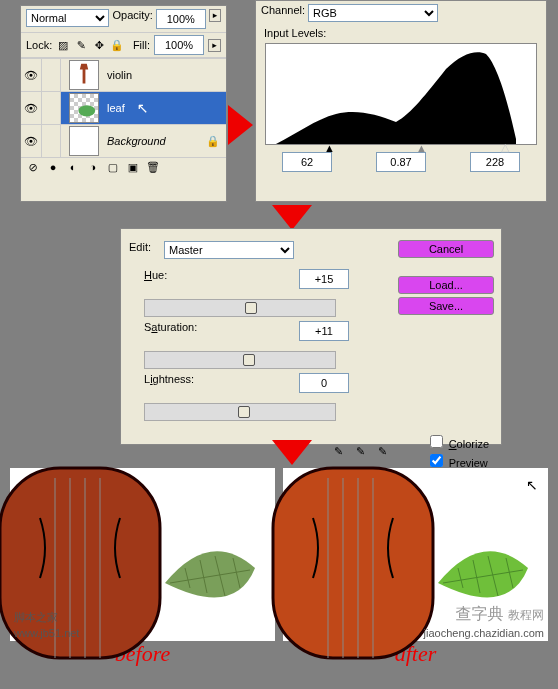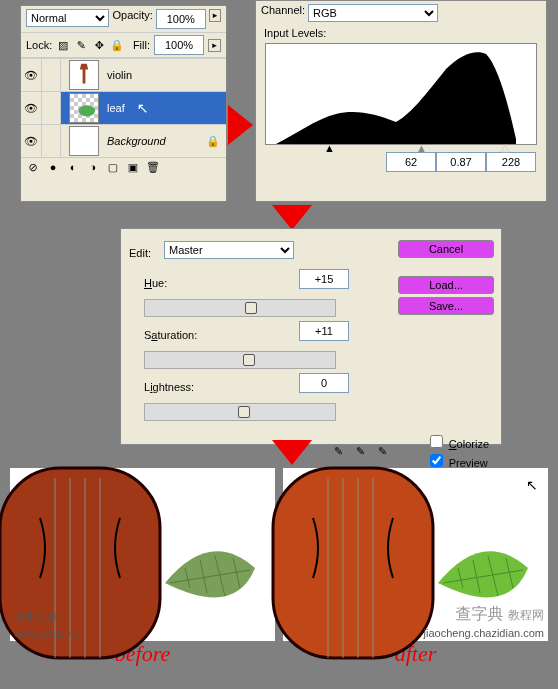--- a/index.html
+++ b/index.html
@@ -14,40 +14,40 @@
 .btn.ok{background:#fff;border:2px solid #2a5fce;font-weight:bold}
 .layer-row{display:flex;align-items:center;border-top:1px solid #ccc;height:32px}
 .eye{width:20px;text-align:center;border-right:1px solid #ccc;height:32px;line-height:32px}
 .thumb{width:28px;height:28px;border:1px solid #888;margin:0 8px;background:#fff;display:flex;align-items:center;justify-content:center}
 .checker{background-image:linear-gradient(45deg,#ccc 25%,transparent 25%,transparent 75%,#ccc 75%),linear-gradient(45deg,#ccc 25%,#fff 25%,#fff 75%,#ccc 75%);background-size:8px 8px;background-position:0 0,4px 4px}
 .layer-row.sel{background:#316ac5;color:#fff}
 .lock-row{border-top:1px solid #ccc;border-bottom:1px solid #ccc;padding:2px 5px;display:flex;align-items:center;gap:4px}
 .icon{display:inline-block;width:14px;text-align:center}
 .histo{background:#fff;border:1px solid #888;height:100px;width:270px;margin:2px auto;position:relative}
 .histo svg{width:100%;height:100%}
-.inputs-row{display:flex;justify-content:flex-end;padding:5px 10px}
+.inputs-row{display:flex;justify-content:space-between;padding:5px 26px}
 .arrow{position:absolute}
 .arrow-r{left:228px;top:105px;width:0;height:0;border-top:20px solid transparent;border-bottom:20px solid transparent;border-left:25px solid #e00}
 .arrow-d1{left:272px;top:205px;width:0;height:0;border-left:20px solid transparent;border-right:20px solid transparent;border-top:25px solid #e00}
 .arrow-d2{left:272px;top:440px;width:0;height:0;border-left:20px solid transparent;border-right:20px solid transparent;border-top:25px solid #e00}
 .slider{height:16px;background:linear-gradient(to right,#ddd,#ddd);position:relative;margin:3px 0;border:1px solid #aaa;width:190px}
 .slider::after{content:'';position:absolute;top:2px;width:10px;height:10px;background:#ece9d8;border:1px solid #555;border-radius:2px}
 .slider.hue::after{left:100px}
 .slider.sat::after{left:98px}
 .slider.lig::after{left:93px}
 .results{position:absolute;top:468px;left:0;width:558px;display:flex;gap:8px;justify-content:center}
 .result{width:265px;height:173px;position:relative;background:#fff}
 .violin{position:absolute;left:-20px;top:-10px;width:180px;height:210px}
 .leaf{position:absolute;right:10px;top:70px;width:110px;height:90px}
 .caption{text-align:center;color:#e00;font-size:22px;font-family:'Times New Roman',serif;font-style:italic}
 .wm{position:absolute;font-size:11px;color:#555}
 .foot-row{border-top:1px solid #ccc;padding:3px 5px;display:flex;gap:6px}
 .cursor{position:absolute;font-size:14px;z-index:10}
 .lbl{width:65px}
-.hsv-row{display:flex;align-items:flex-end;margin:4px 0 10px 15px}
+.hsv-row{display:flex;align-items:flex-start;margin:4px 0 10px 15px}
 .toggle{width:11px;height:11px;border:1px solid #888;background:#ece9d8;display:inline-block;font-size:9px;text-align:center}
 </style>
 </head>
 <body>
 
 <div class="panel layers">
   <div class="row">
     <select class="combo" style="width:90px"><option>Normal</option></select>
     <span>Opacity:</span>
     <input class="num" value="100%" style="">

